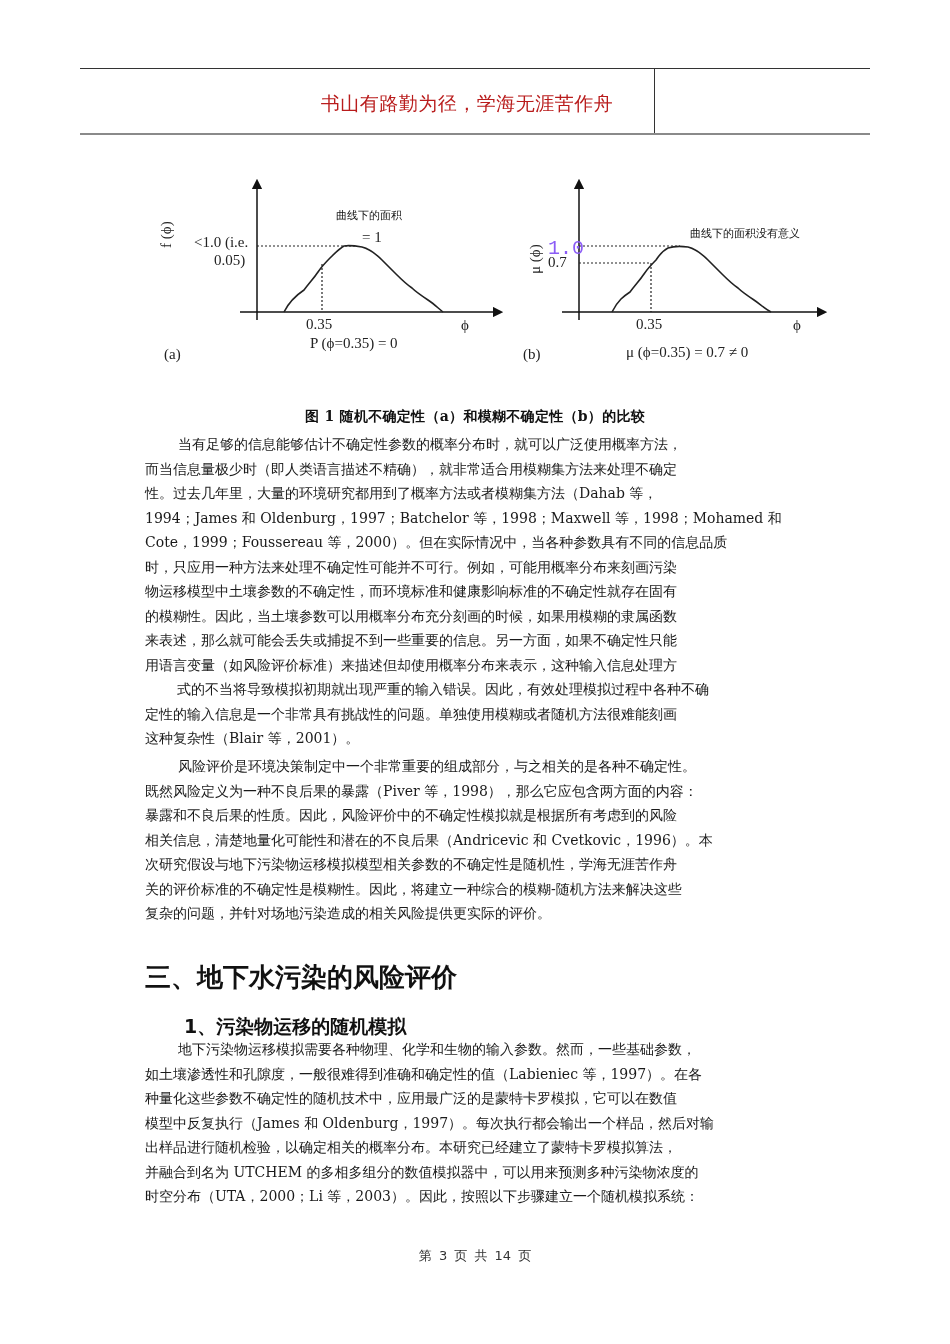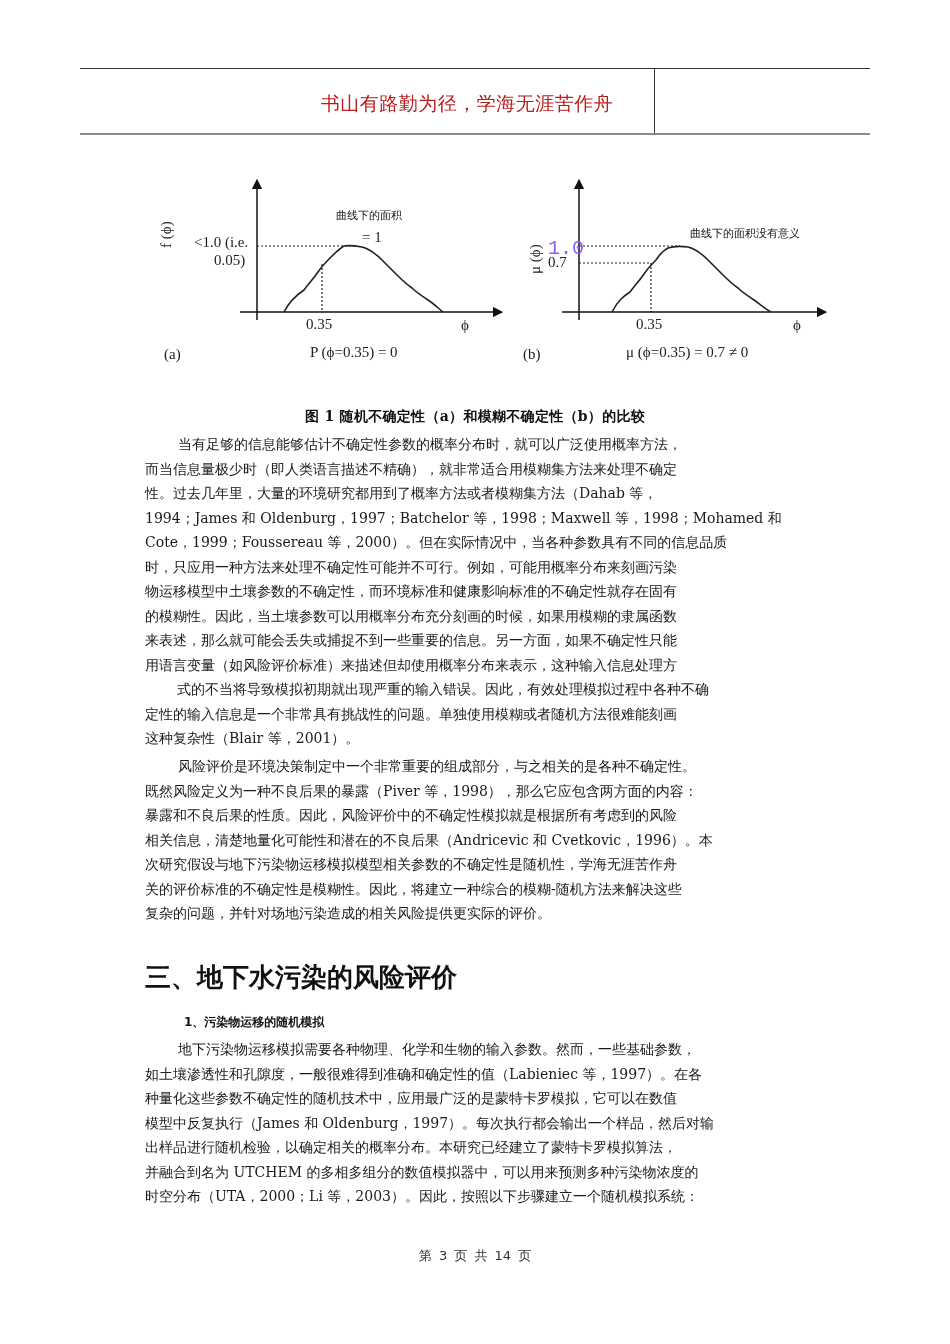--- a/index.html
+++ b/index.html
@@ -30,21 +30,21 @@
              font-family: "DejaVu Serif", serif; font-weight: bold; font-size: 14px; color: #111; letter-spacing: 0.3px; }
 
   .lines { position: absolute; left: 145px; width: 680px; }
   .ln { position: absolute; left: 0; white-space: nowrap; font-size: 14px; line-height: 20px; color: #1a1a1a;
         font-family: "DejaVu Serif", "Liberation Serif", serif; }
   .ln.indent { left: 33px; }
 
   .h1 { position: absolute; left: 145px; top: 960px; font-family: "DejaVu Sans", "Liberation Sans", sans-serif;
         font-weight: bold; font-size: 26px; color: #111; white-space: nowrap; }
   .h2 { position: absolute; left: 184px; top: 1014px; font-family: "DejaVu Sans", "Liberation Sans", sans-serif;
-        font-weight: bold; font-size: 12px; color: #111; white-space: nowrap; }
+        font-weight: bold; font-size: 19px; color: #111; white-space: nowrap; }
 
   .footer { position: absolute; left: 0; width: 950px; top: 1247px; text-align: center;
             font-family: "DejaVu Sans", "Liberation Sans", sans-serif; font-size: 13px; color: #333; word-spacing: 3px; }
 </style>
 </head>
 <body>
 
 <div class="hdr">
   <div class="hdr-cell hdr-mid">
     <div class="motto">书山有路勤为径，学海无涯苦作舟</div>
@@ -78,21 +78,21 @@
   </svg>
 
   <div style="position:absolute;left:8px;top:78px;transform:rotate(-90deg);transform-origin:left top;font-family:'Liberation Serif',serif;font-size:15px;color:#222;white-space:nowrap;">f (ϕ)</div>
   <div style="position:absolute;left:44px;top:64px;font-family:'Liberation Serif',serif;font-size:15px;color:#222;white-space:nowrap;">&lt;1.0 (i.e.</div>
   <div style="position:absolute;left:64px;top:82px;font-family:'Liberation Serif',serif;font-size:15px;color:#222;white-space:nowrap;">0.05)</div>
   <div style="position:absolute;left:186px;top:38px;font-family:'DejaVu Sans',sans-serif;font-size:11px;color:#111;white-space:nowrap;">曲线下的面积</div>
   <div style="position:absolute;left:212px;top:59px;font-family:'Liberation Serif',serif;font-size:15px;color:#222;white-space:nowrap;">= 1</div>
   <div style="position:absolute;left:156px;top:146px;font-family:'Liberation Serif',serif;font-size:15px;color:#222;">0.35</div>
   <div style="position:absolute;left:311px;top:147px;font-family:'Liberation Serif',serif;font-size:15px;color:#222;">ϕ</div>
   <div style="position:absolute;left:14px;top:176px;font-family:'Liberation Serif',serif;font-size:15px;color:#222;">(a)</div>
-  <div style="position:absolute;left:160px;top:174px;font-family:'Liberation Serif',serif;font-size:15px;color:#222;white-space:nowrap;">P (ϕ=0.35) = 0</div>
+  <div style="position:absolute;left:160px;top:165px;font-family:'Liberation Serif',serif;font-size:15px;color:#222;white-space:nowrap;">P (ϕ=0.35) = 0</div>
 
   <div style="position:absolute;left:377px;top:104px;transform:rotate(-90deg);transform-origin:left top;font-family:'Liberation Serif',serif;font-size:15px;color:#222;white-space:nowrap;">μ (ϕ)</div>
   <div style="position:absolute;left:398px;top:67px;font-family:Liberation Mono, monospace;font-size:20px;color:#8b5cf6;">1.0</div>
   <div style="position:absolute;left:398px;top:84px;font-family:'Liberation Serif',serif;font-size:15px;color:#222;">0.7</div>
   <div style="position:absolute;left:540px;top:56px;font-family:'DejaVu Sans',sans-serif;font-size:11px;color:#111;white-space:nowrap;">曲线下的面积没有意义</div>
   <div style="position:absolute;left:486px;top:146px;font-family:'Liberation Serif',serif;font-size:15px;color:#222;">0.35</div>
   <div style="position:absolute;left:643px;top:147px;font-family:'Liberation Serif',serif;font-size:15px;color:#222;">ϕ</div>
   <div style="position:absolute;left:373px;top:176px;font-family:'Liberation Serif',serif;font-size:15px;color:#222;">(b)</div>
   <div style="position:absolute;left:476px;top:174px;font-family:'Liberation Serif',serif;font-size:15px;color:#222;white-space:nowrap;">μ (ϕ=0.35) = 0.7 ≠ 0</div>
 </div>

